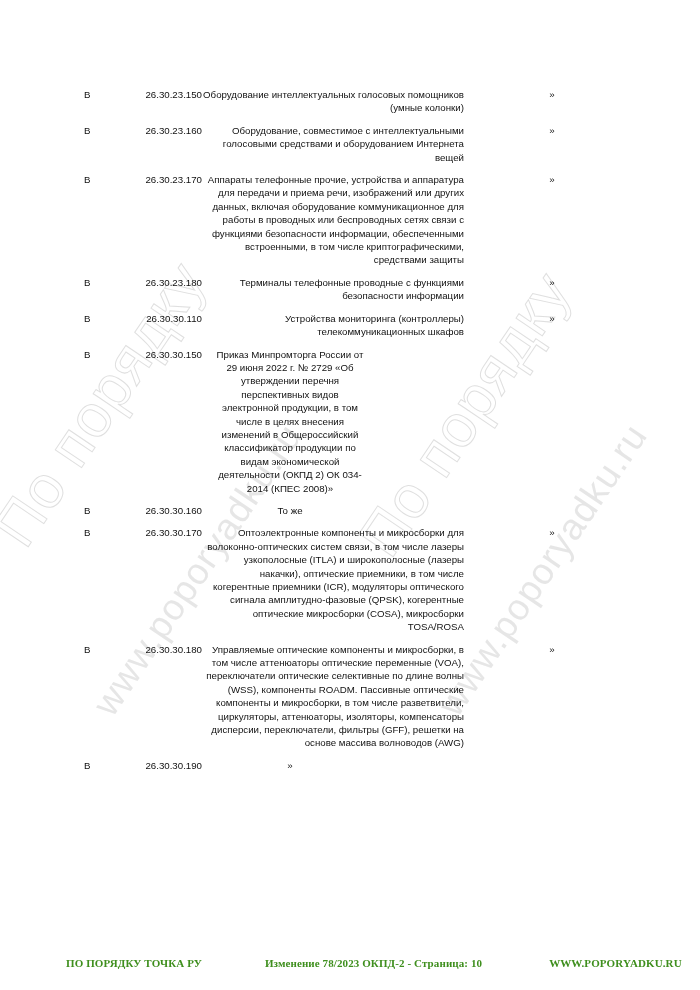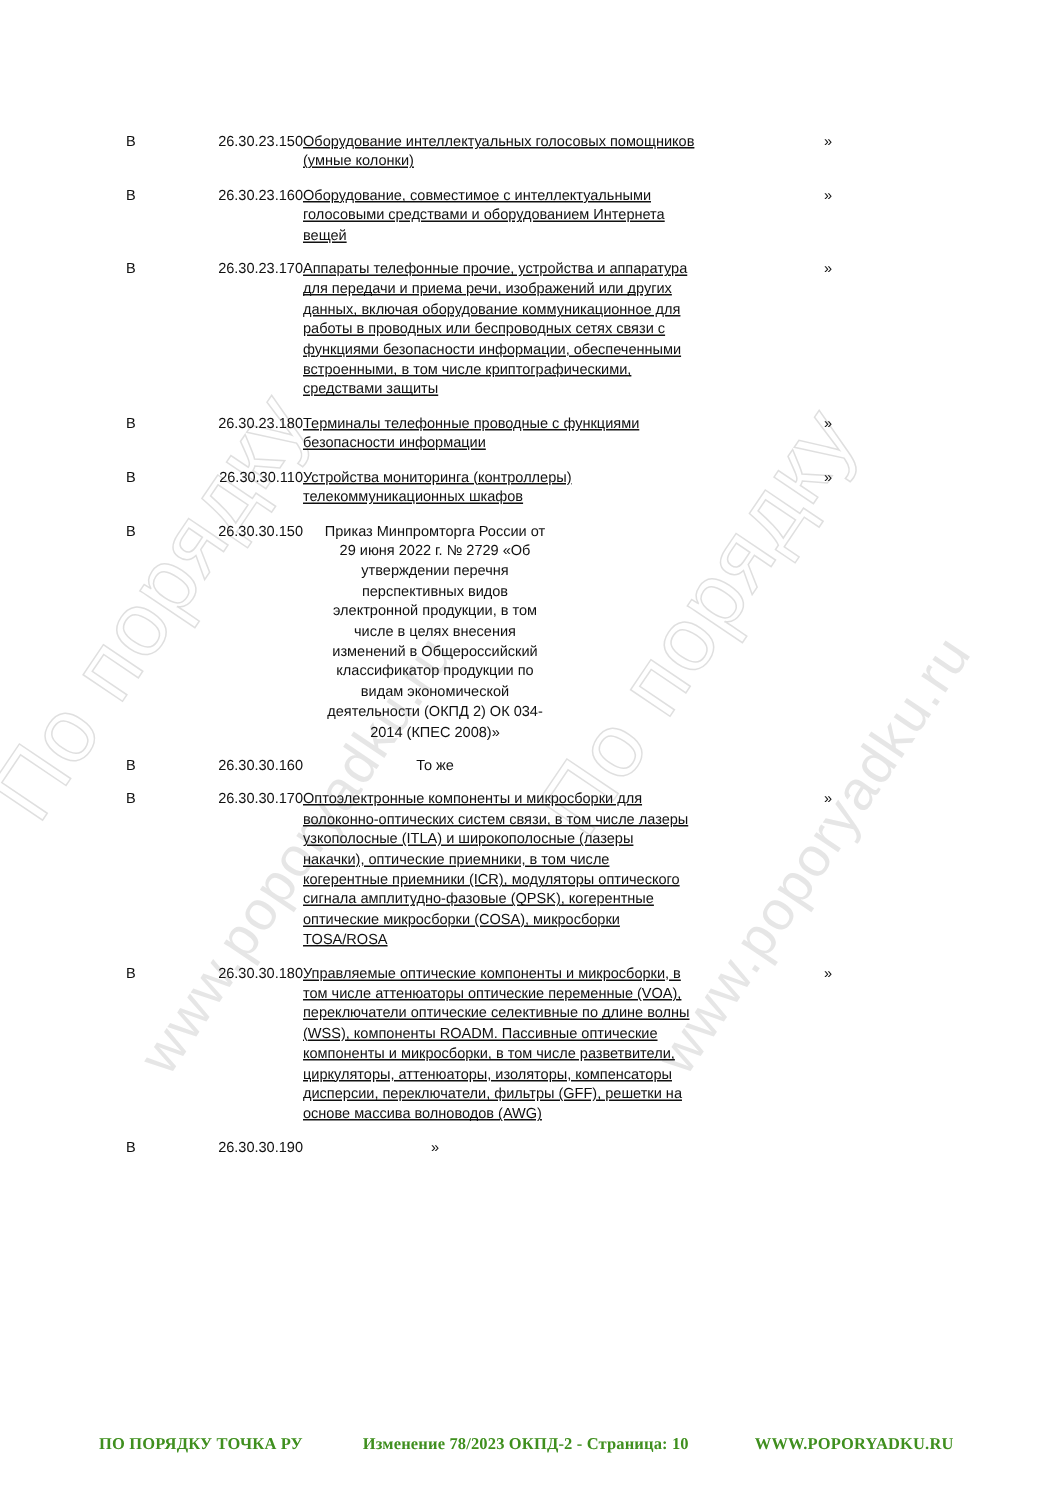--- a/index.html
+++ b/index.html
@@ -98,23 +98,22 @@
     font-size: 9.7px;
     line-height: 13.4px;
     text-align: right;
     white-space: nowrap;
   }
   .c-desc {
     width: 262px;
     flex: 0 0 262px;
     font-size: 9.7px;
     line-height: 13.4px;
-    text-align: left;
+    text-align: right;
     word-wrap: break-word;
-    text-decoration: underline;
   }
   .c-note {
     width: 148px;
     flex: 0 0 148px;
     margin-left: 14px;
     font-size: 9.7px;
     line-height: 13.4px;
   }
   .c-note.mark {
     text-align: center;
@@ -211,19 +210,19 @@
         <div class="c-desc">Управляемые оптические компоненты и микросборки, в том числе аттенюаторы оптические переменные (VOA), переключатели оптические селективные по длине волны (WSS), компоненты ROADM. Пассивные оптические компоненты и микросборки, в том числе разветвители, циркуляторы, аттенюаторы, изоляторы, компенсаторы дисперсии, переключатели, фильтры (GFF), решетки на основе массива волноводов (AWG)</div>
         <div class="c-note sym">»</div>
       </div>
       <div class="row">
         <div class="c-type">В</div>
         <div class="c-code">26.30.30.190</div>
         <div class="c-note sym">»</div>
       </div>
     </div>
 
-  <div id="footer" style="color: rgb(63, 143, 30);">
+  <div id="footer" style="color: rgb(63, 143, 30); gap: 23px;">
     <span class="f-left">ПО ПОРЯДКУ ТОЧКА РУ</span>
     <span class="f-center">Изменение 78/2023 ОКПД-2 - Страница: 10</span>
     <span class="f-right">WWW.POPORYADKU.RU</span>
   </div>
 
 </div>
 
 </body></html>

